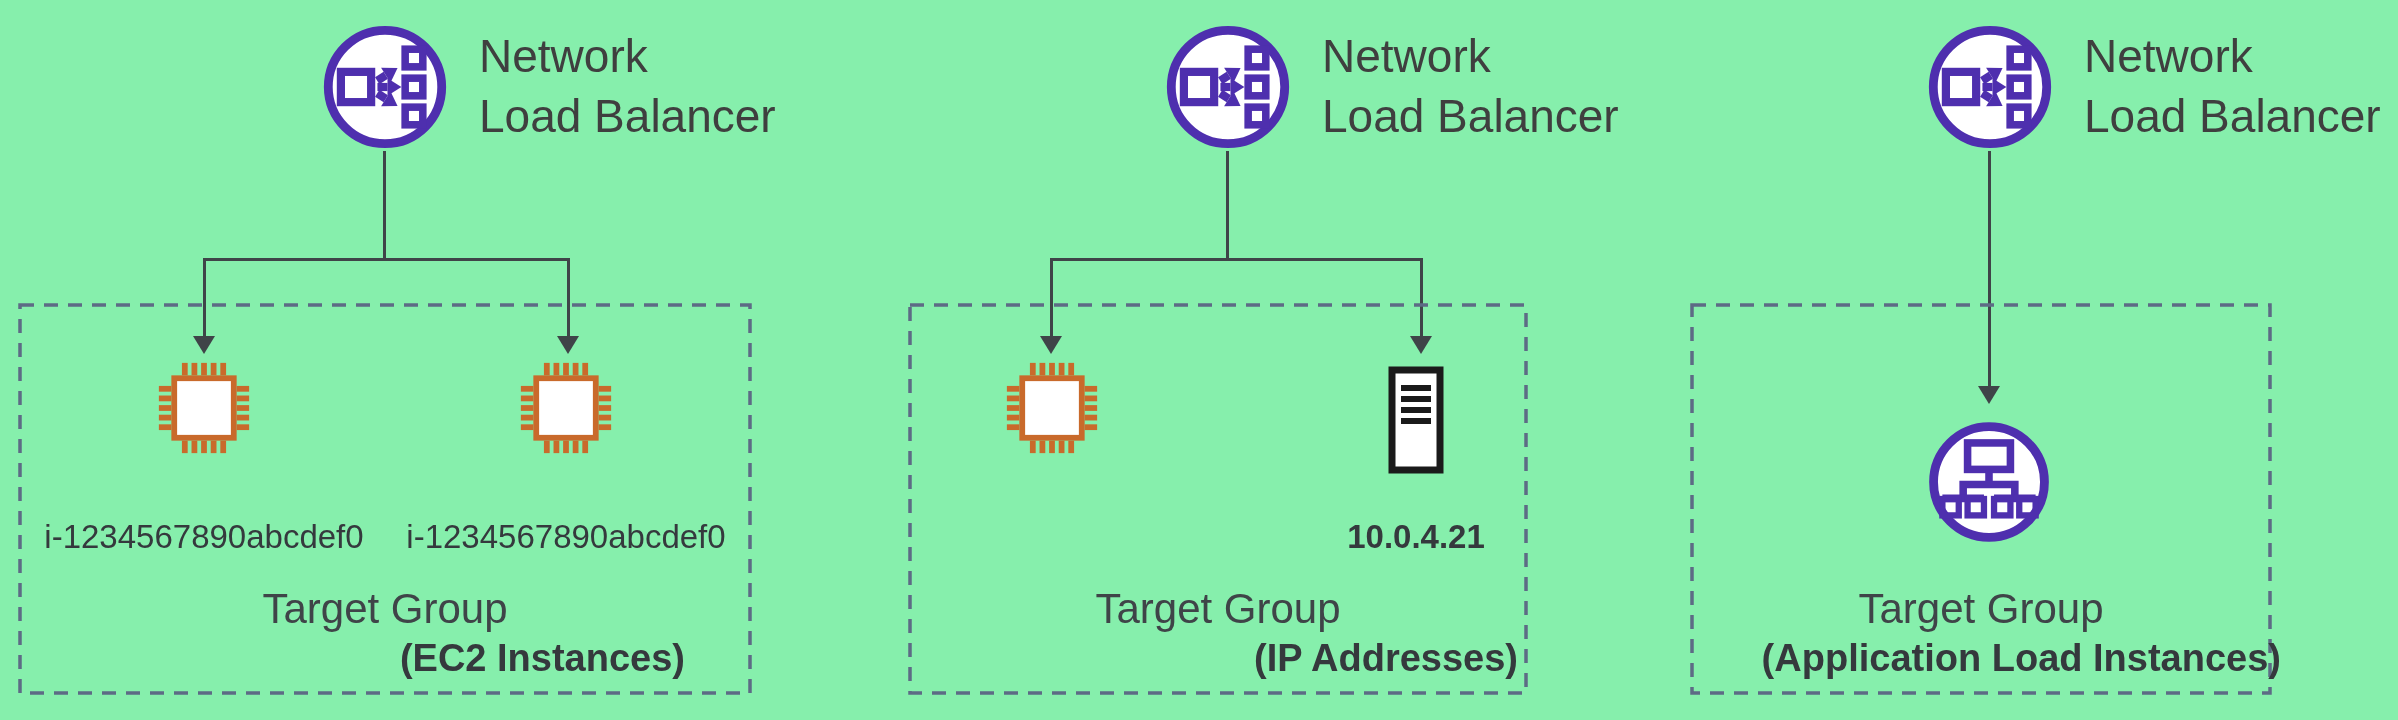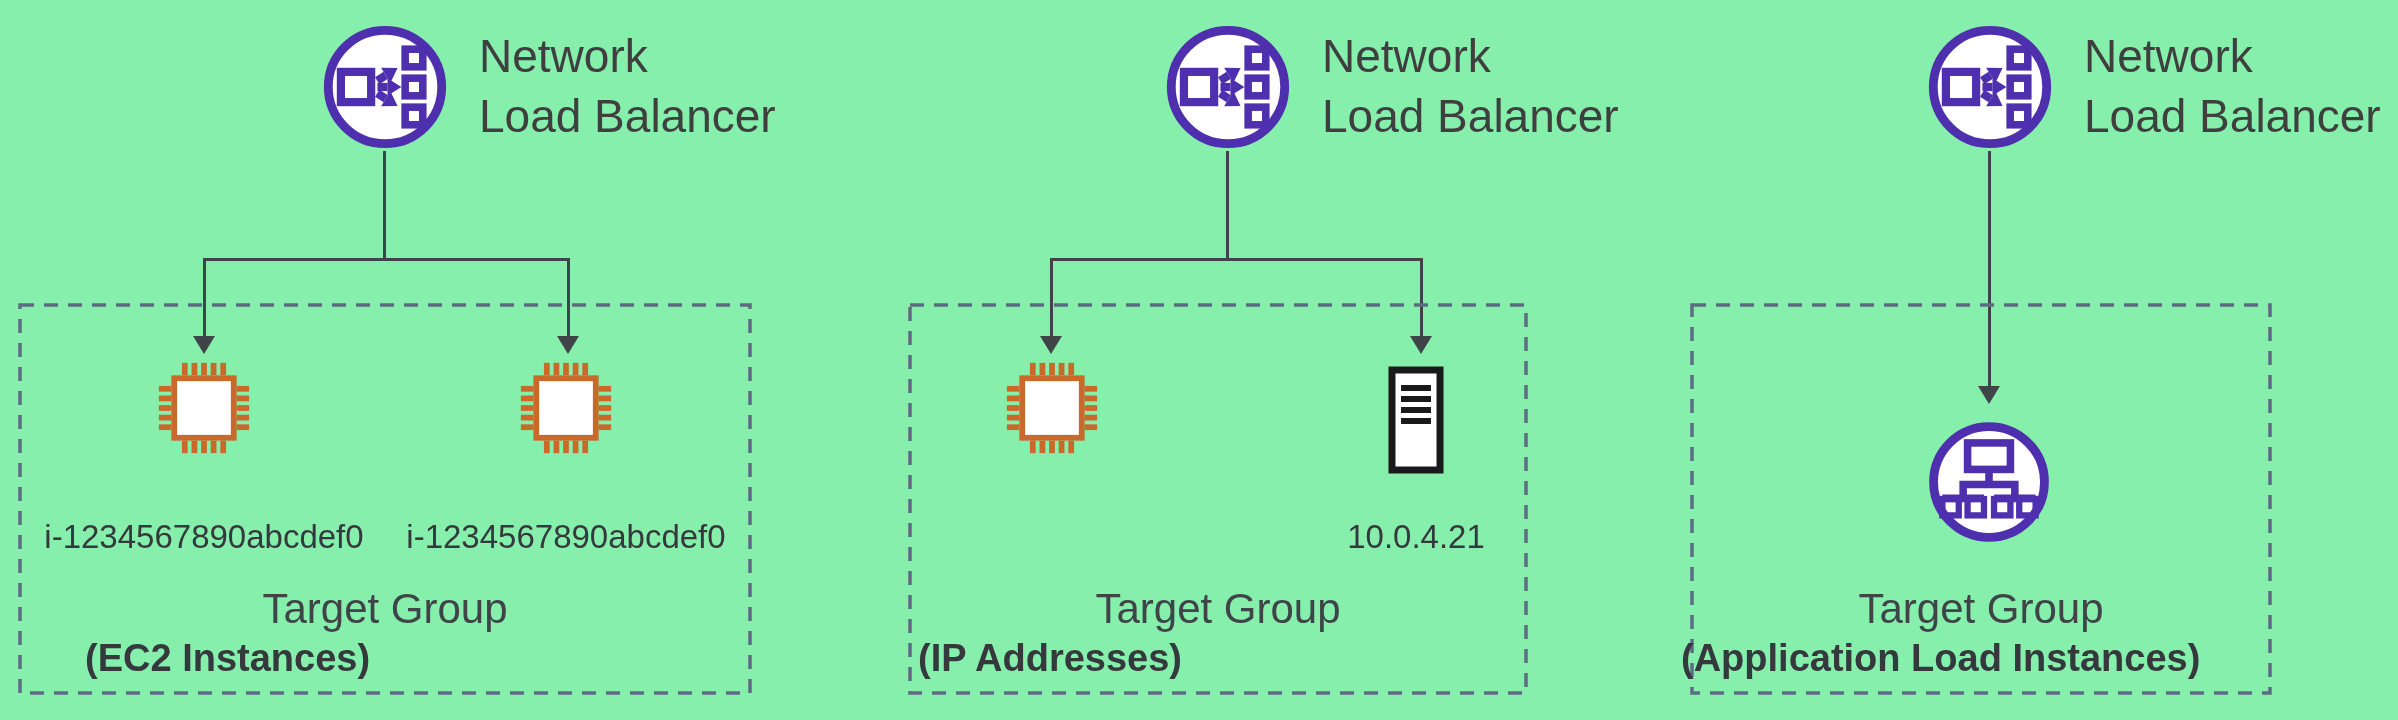--- a/index.html
+++ b/index.html
@@ -45,21 +45,21 @@
     width:500px;
     text-align:center;
     font-size:42px;
     font-weight:400;
     color:#3F4448;
     white-space:nowrap;
   }
   .tg-subtitle{
     position:absolute;
     width:600px;
-    text-align:left;
+    text-align:right;
     font-size:38px;
     font-weight:700;
     color:#35393d;
     white-space:nowrap;
   }
   .icon{position:absolute;}
   svg{display:block;}
 </style>
 </head>
 <body>
@@ -207,21 +207,21 @@
   <div class="icon" style="left:1004px;top:360px;">
     <svg width="96" height="96" viewBox="0 0 100 100">
         <use href="#def-chip"></use>
       </svg>
   </div>
   <div class="icon" style="left:1388px;top:366px;">
     <svg width="56" height="108" viewBox="0 0 56 108">
         <use href="#def-server"></use>
       </svg>
   </div>
-  <div class="target-label" style="left:1246px;top:478px;">10.0.4.21</div>
+  <div class="target-label" style="left:1246px;top:478px;font-weight:bold;">10.0.4.21</div>
 
   <div class="tg-title" style="left:968px;top:585px;">Target Group</div>
   <div class="tg-subtitle" style="left:918px;top:637px;">(IP Addresses)</div>
 
   <div class="icon" style="left:1927px;top:24px;">
     <svg width="126" height="126" viewBox="0 0 100 100">
         <use href="#def-nlb"></use>
       </svg>
   </div>
   <div class="nlb-label" style="left:2084px;top:26px;">

